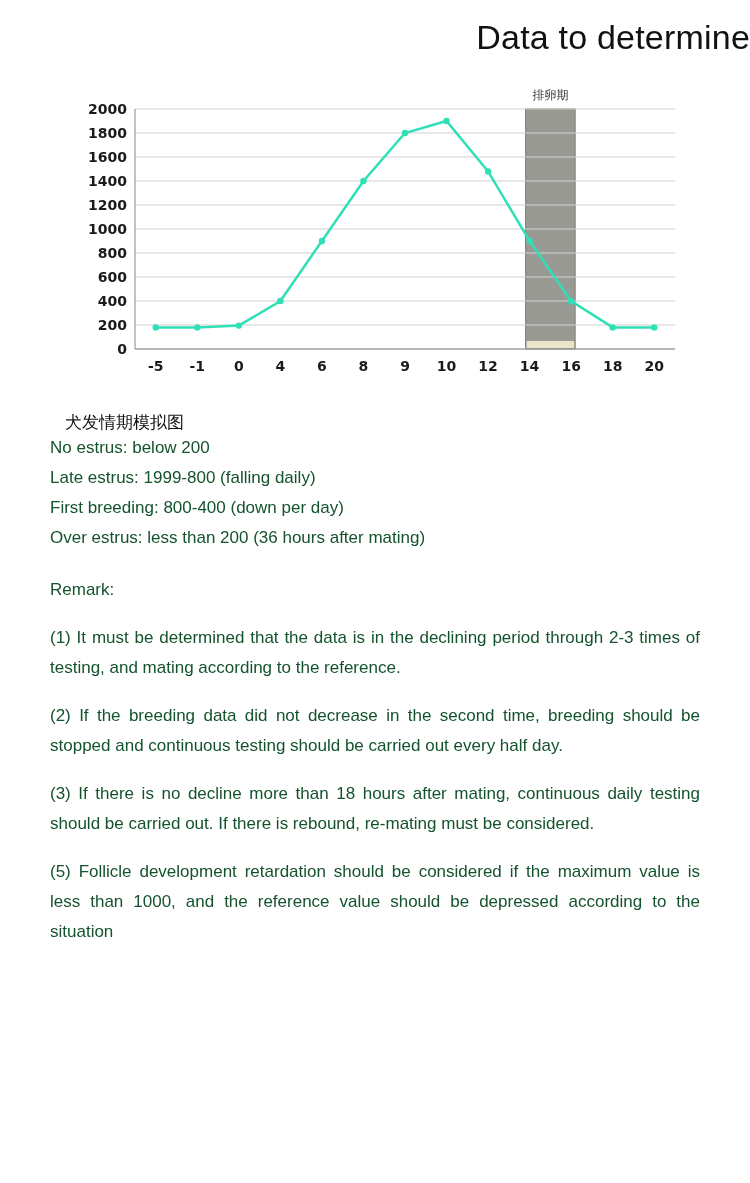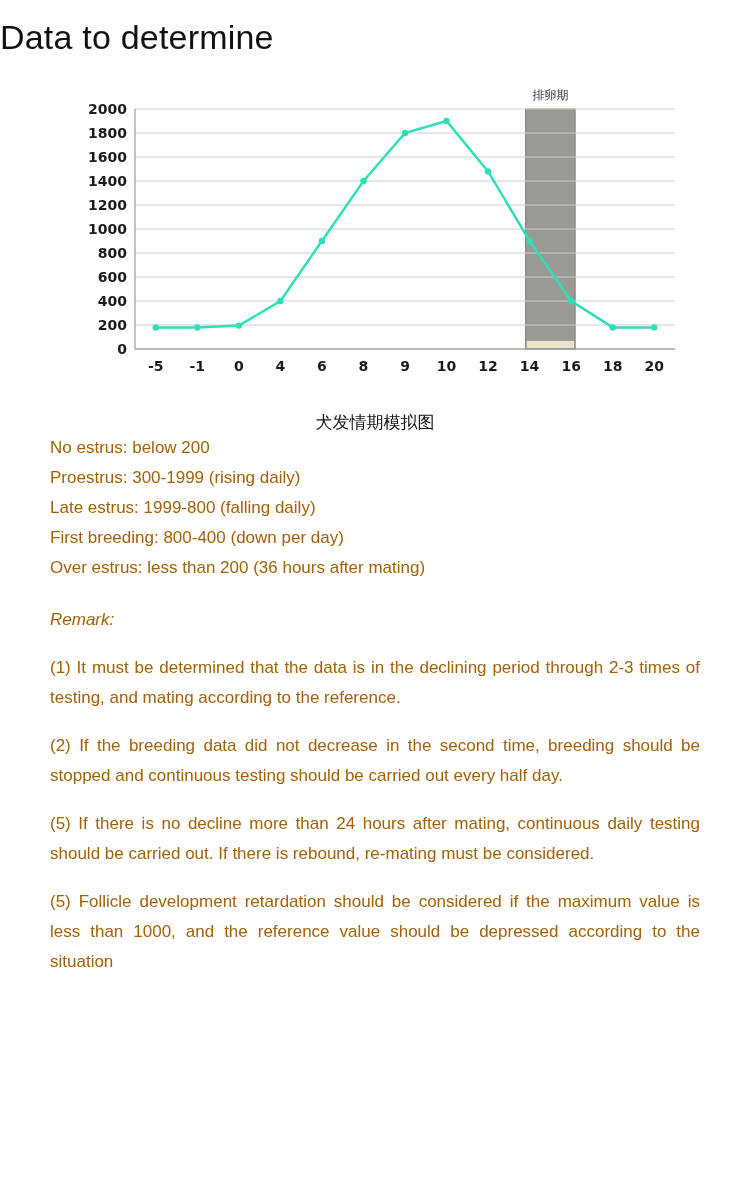--- a/index.html
+++ b/index.html
@@ -9,64 +9,63 @@
   }
   body {
     width: 750px;
     height: 1183px;
     font-family: "Liberation Sans", sans-serif;
     color: #222222;
     position: relative;
     overflow: hidden;
   }
   .page-title {
-    text-align: left;
+    text-align: right;
     font-size: 34px;
     font-weight: normal;
     color: #111111;
     margin: 18px 0 8px 0;
     letter-spacing: 0.2px;
   }
 
   
   .chart-wrap {
     position: relative;
     width: 620px;
     margin: 22px auto 0 auto;
     height: 330px;
   }
   .chart-svg {
     display: block;
   }
   .chart-caption {
-    text-align: center;
+    text-align: left;
     font-size: 17px;
     color: #111;
     margin-top: 2px;
     font-family: "DejaVu Sans", sans-serif;
   }
 
   
   .content {
     margin: 24px 50px 8px 50px;
     font-size: 17px;
     line-height: 30px;
-    color: #a16207;
+    color: #14532d;
   }
   .content .line {
     white-space: nowrap;
   }
   .content .para {
     margin-top: 18px;
     text-align: justify;
     text-justify: inter-word;
   }
   .content .remark-label {
     margin-top: 22px;
-    font-style: italic;
   }
   .tight {
     margin-top: 0;
   }
 </style>
 </head>
 <body>
 
 <h1 class="page-title">Data to determine</h1>
 
@@ -141,23 +140,22 @@
         <text x="589.2307692307693" y="292">20</text>
       </g>
 
     <text id="annlabel" x="485.38461538461536" y="20" font-family="DejaVu Sans, sans-serif" font-size="12" fill="#333" text-anchor="middle">排卵期</text>
   </svg>
   <div class="chart-caption">犬发情期模拟图</div>
 </div>
 
 <div class="content">
   <div class="line">No estrus: below 200</div>
-  <div class="line">Proestrus: 300-1999 (rising daily)</div>
   <div class="line">Late estrus: 1999-800 (falling daily)</div>
   <div class="line">First breeding: 800-400 (down per day)</div>
   <div class="line">Over estrus: less than 200 (36 hours after mating)</div>
 
   <div class="remark-label">Remark:</div>
   <div class="para tight">(1) It must be determined that the data is in the declining period through 2-3 times of testing, and mating according to the reference.</div>
   <div class="para">(2) If the breeding data did not decrease in the second time, breeding should be stopped and continuous testing should be carried out every half day.</div>
-  <div class="para">(5) If there is no decline more than 24 hours after mating, continuous daily testing should be carried out. If there is rebound, re-mating must be considered.</div>
+  <div class="para">(3) If there is no decline more than 18 hours after mating, continuous daily testing should be carried out. If there is rebound, re-mating must be considered.</div>
   <div class="para">(5) Follicle development retardation should be considered if the maximum value is less than 1000, and the reference value should be depressed according to the situation</div>
 </div>
 
 </body></html>

